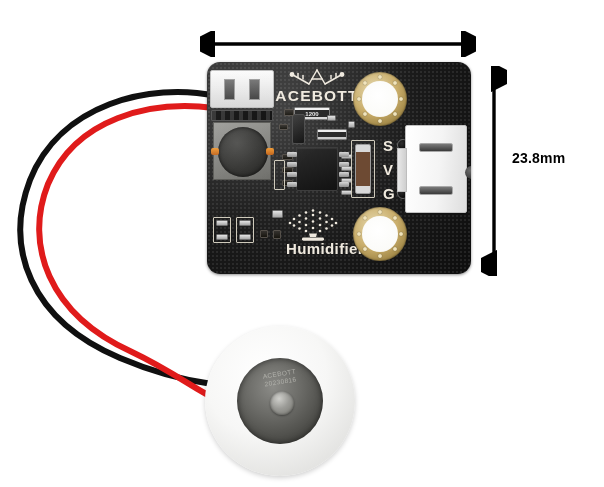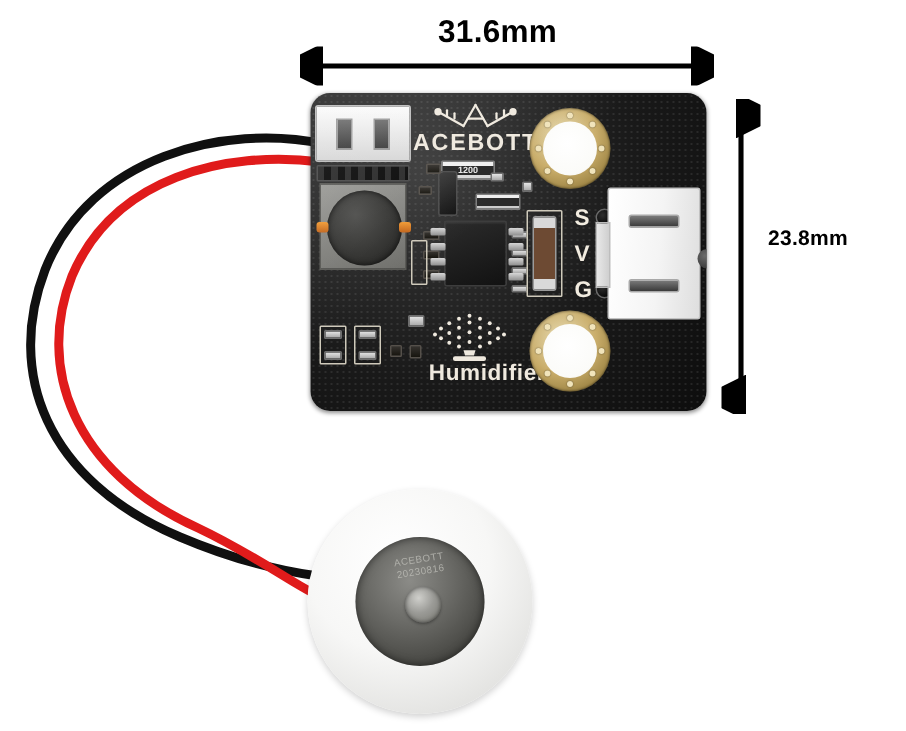--- a/index.html
+++ b/index.html
@@ -241,21 +241,20 @@
   }
 
   
   #wires { position:absolute; left:0; top:0; width:604px; height:487px; pointer-events:none; }
 </style>
 </head>
 <body>
 
 <div id="stage">
 
-  <div class="dim-label" id="dim-top-label">31.6mm</div>
 
   <svg class="arrow-h" style="left:200px; top:31px;" width="276" height="26">
     <defs>
       <marker id="ahL" markerWidth="9" markerHeight="9" refX="8" refY="4.5" orient="auto">
         <path d="M9,0 L9,9 L0,4.5 z" fill="#000"></path>
       </marker>
       <marker id="ahR" markerWidth="9" markerHeight="9" refX="1" refY="4.5" orient="auto">
         <path d="M0,0 L0,9 L9,4.5 z" fill="#000"></path>
       </marker>
     </defs>

